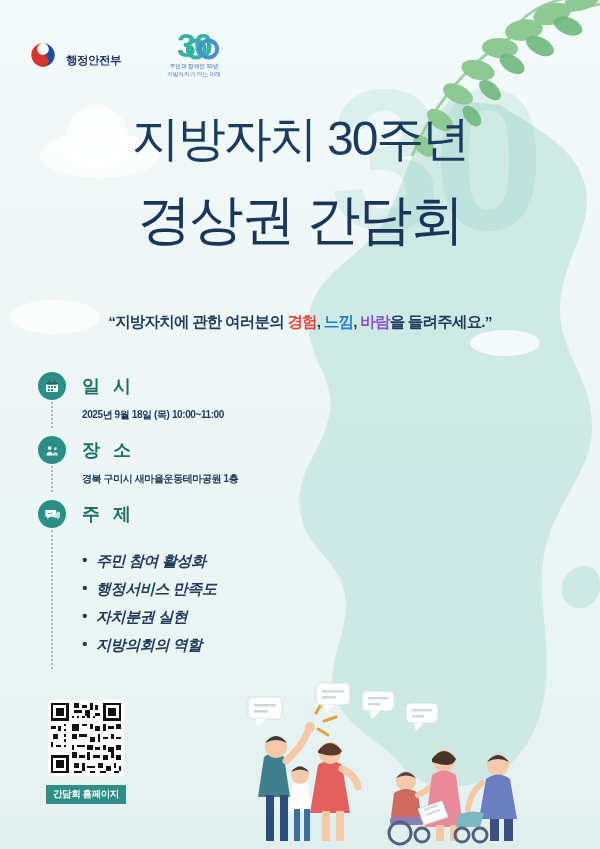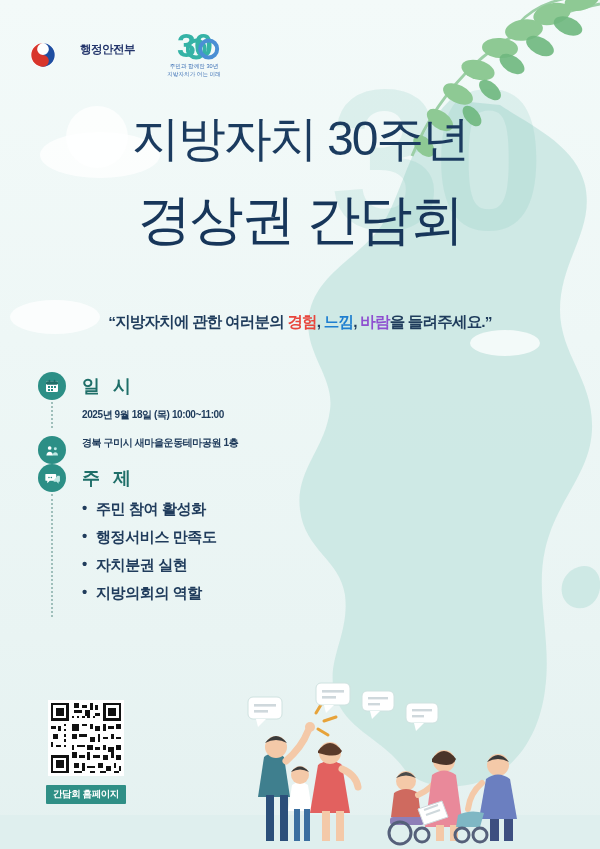--- a/index.html
+++ b/index.html
@@ -49,21 +49,21 @@
 
   .leaf-branch { position: absolute; right: 0; top: -10px; width: 260px; height: 180px; }
 
   
   .header {
     position: absolute; left: 0; top: 0; width: 100%; height: 100px;
     display: flex; align-items: center;
   }
   .gov-logo {
     position: absolute; left: 30px; top: 42px;
-    display: flex; align-items: flex-start; gap: 24px;
+    display: flex; align-items: flex-end; gap: 10px;
   }
   .gov-logo .mark { width: 26px; height: 26px; }
   .gov-logo .txt {
     font-size: 11.5px; font-weight: bold; color: #23356b; letter-spacing: -0.5px;
   }
   .anniv-logo {
     position: absolute; left: 142px; top: 28px;
     width: 104px; height: 52px;
     text-align: center;
   }
@@ -114,21 +114,21 @@
     border-left: 2px dotted #9fbfbb;
   }
   .info-label {
     font-size: 18px; font-weight: bold; color: #1f6f69; letter-spacing: 4px;
     line-height: 28px;
   }
   .info-value {
     font-size: 10px; font-weight: bold; color: #203c5c;
     margin-top: 8px; letter-spacing: -0.4px;
   }
-  .topic-list { margin-top: 8px; }
+  .topic-list { margin-top: 24px; font-style: italic; }
   .topic-list li {
     list-style: none; font-size: 15px; font-weight: bold; color: #203c5c;
     letter-spacing: -0.4px; margin-bottom: 9px;
     padding-left: 14px; position: relative;
   }
   .topic-list li:before {
     content: "•"; position: absolute; left: 0; top: -1px; color: #203c5c;
   }
 
   
@@ -243,20 +243,21 @@
     <div class="info-row">
       <div class="ico">
         <svg width="17" height="17" viewBox="0 0 24 24" aria-hidden="true">
           <circle cx="8" cy="8.5" r="2.6" fill="#ffffff"></circle>
           <path d="M3.4 19c0-3 2.1-5.2 4.6-5.2S12.6 16 12.6 19z" fill="#ffffff"></path>
           <circle cx="16" cy="9.5" r="2.1" fill="#bfe8e3"></circle>
           <path d="M12.3 19c0-2.6 1.7-4.4 3.7-4.4s3.7 1.8 3.7 4.4z" fill="#bfe8e3"></path>
         </svg>
       </div>
       <div class="dotline"></div>
+      <div class="info-label">장 소</div>
       <div class="info-value">경북 구미시 새마을운동테마공원 1층</div>
     </div>
 
     <div class="info-row">
       <div class="ico">
         <svg width="17" height="17" viewBox="0 0 24 24" aria-hidden="true">
           <path d="M3 5.5h12.5c1 0 1.8.8 1.8 1.8v6.1c0 1-.8 1.8-1.8 1.8H8.2L4.6 18.6v-3.4H3c-1 0-1.1-.8-1.1-1.8V7.3C1.9 6.3 2 5.5 3 5.5z" fill="#ffffff"></path>
           <path d="M19 8.2h2.2c.9 0 1.3.7 1.3 1.6v5.3c0 .9-.4 1.6-1.3 1.6h-.6v2.8l-2.7-2.8h-3.2c-.9 0-1.3-.7-1.3-1.6" fill="#bfe8e3"></path>
           <circle cx="7" cy="10.5" r="1.1" fill="#2c8f86"></circle>
           <circle cx="10.4" cy="10.5" r="1.1" fill="#2c8f86"></circle>

